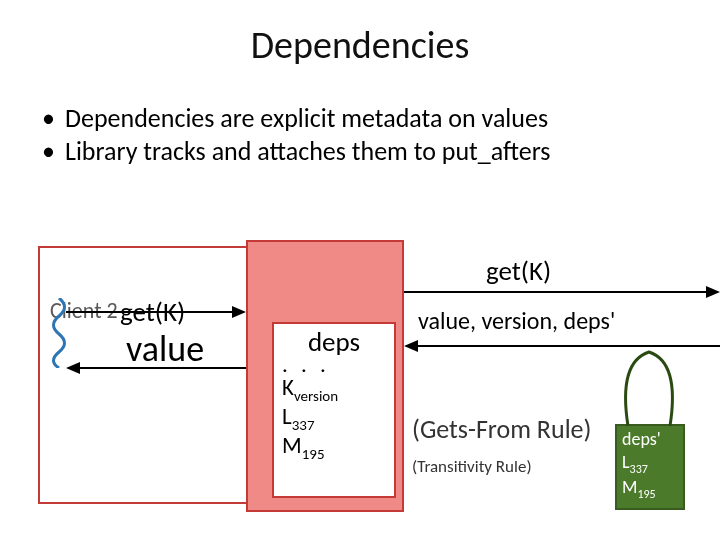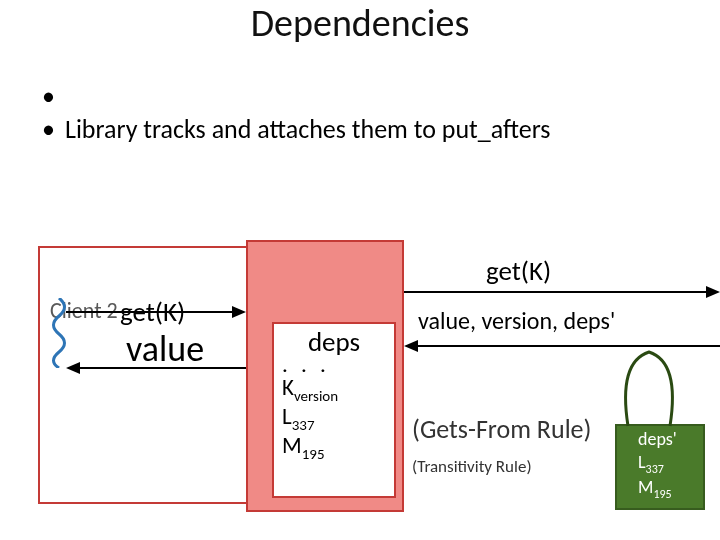--- a/index.html
+++ b/index.html
@@ -7,20 +7,21 @@
     width: 720px; height: 540px;
     background: #fff;
     font-family: 'Calibri', 'Segoe UI', sans-serif;
     color: #000;
     position: relative;
     overflow: hidden;
   }
   .title {
     text-align: center;
     font-size: 38px;
+    padding-top: 22px;
     font-weight: 400;
     color: #111;
   }
   .bullets {
     margin: 34px 0 0 42px;
     font-size: 26px;
     line-height: 1.25;
   }
   .bullets .row { display: flex; }
   .bullets .dot { margin-right: 10px; }
@@ -63,46 +64,47 @@
     position: absolute; left: 126px; top: 327px;
     font-size: 36px;
   }
   .rule1 { position: absolute; left: 412px; top: 413px; font-size: 26px; color: #333; }
   .rule2 { position: absolute; left: 412px; top: 456px; font-size: 17px; color: #333; }
   .getk-top { position: absolute; left: 486px; top: 254px; font-size: 27px; }
   .vvd { position: absolute; left: 418px; top: 306px; font-size: 24px; }
   .deps-prime {
     position: absolute;
     left: 615px; top: 424px;
-    width: 90px; height: 86px;
+    width: 70px; height: 86px;
     background: #4a7a2a;
     border: 2px solid #375c1e;
     color: #fff;
     font-size: 18px;
-    padding: 2px 21px;
+    padding: 2px 5px;
     line-height: 1.25;
   }
   .deps-prime sub { font-size: 12px; vertical-align: sub; }
   
   .squiggle {
     position: absolute;
     left: 48px; top: 298px;
     width: 22px; height: 70px;
   }
   
   .arrow-svg { position: absolute; overflow: visible; }
 </style>
 </head>
 <body>
 
 <h1 class="title">Dependencies</h1>
 
 <div class="bullets">
   <div class="row">
     <span class="dot">•</span>
+    <span>Dependencies are explicit metadata on values</span>
   </div>
   <div class="row">
     <span class="dot">•</span>
     <span>Library tracks and attaches them to put_afters</span>
   </div>
 </div>
 
 <div class="client-box">
   <div class="client-label">Client 2</div>
 </div>

